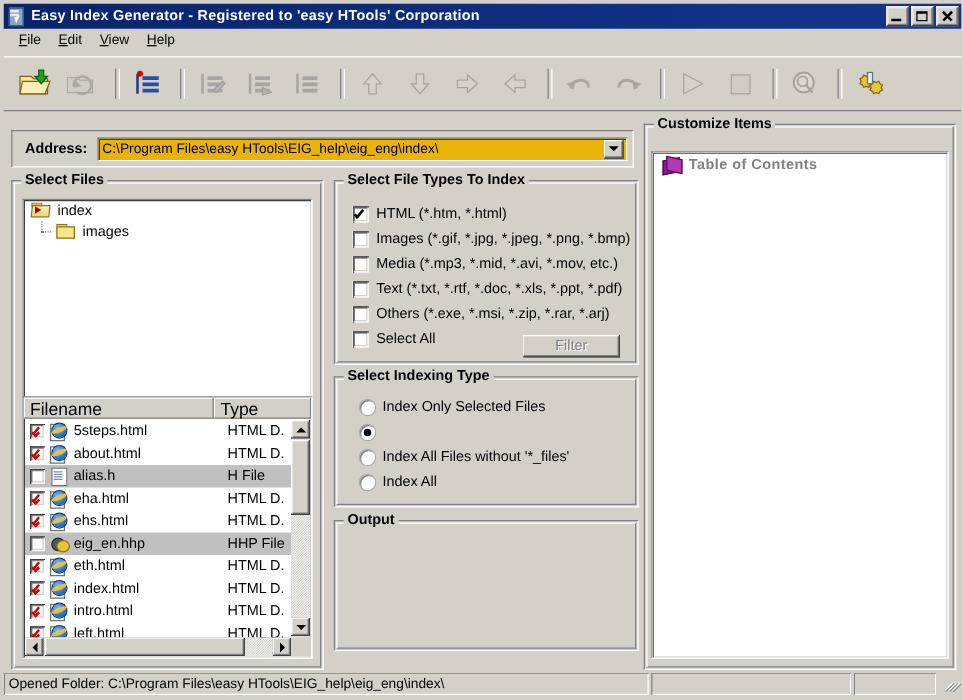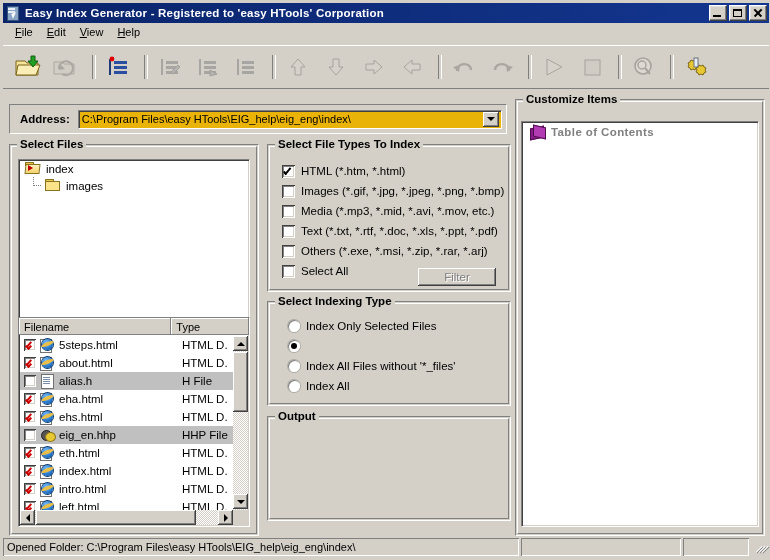--- a/index.html
+++ b/index.html
@@ -63,21 +63,21 @@
   .tnode.child::after{content:"";position:absolute;left:14px;top:8px;width:8px;height:1px;border-top:1px dotted #808080;}
   .folder{width:16px;height:13px;margin-right:5px;position:relative;flex:none;}
   .folder .tab{position:absolute;left:0;top:0;width:7px;height:3px;background:#e8c84a;border:1px solid #8a7320;border-bottom:none;border-radius:1px 1px 0 0;}
   .folder .bod{position:absolute;left:0;top:2px;width:15px;height:10px;background:#fbe38a;border:1px solid #8a7320;box-sizing:border-box;}
   .folder.open .bod{background:linear-gradient(to bottom,#fdf0bb,#f5d469);transform:skewX(-6deg);}
   .folder .arrowred{position:absolute;left:3px;top:3px;width:0;height:0;border-left:5px solid #c00000;border-top:3px solid transparent;border-bottom:3px solid transparent;}
 
   
   .listbox{position:absolute;left:17px;top:316px;width:232px;height:210px;}
   .lhead{display:flex;height:17px;background:#d4d0c8;}
-  .lhcell{box-shadow:inset -1px -1px 0 #808080, inset 1px 1px 0 #fff;display:flex;align-items:center;padding-left:5px;font-size:11px;box-sizing:border-box;}
+  .lhcell{box-shadow:inset -1px -1px 0 #808080, inset 1px 1px 0 #fff;display:flex;align-items:center;padding-left:5px;font-size:14px;box-sizing:border-box;}
   .lrow{display:flex;height:18px;align-items:center;font-size:11.5px;box-sizing:border-box;}
   .lrow.sel{background:#c0c0c0;}
   .lcb{width:12px;height:12px;margin:0 4px 0 4px;background:#fff;box-shadow:inset 1px 1px 0 #404040, inset -1px -1px 0 #fff, inset 2px 2px 0 #808080, inset -2px -2px 0 #d4d0c8;position:relative;flex:none;}
   .lcb.on::after{content:"";position:absolute;left:2px;top:5px;width:3px;height:3px;border-left:2px solid #c00;border-bottom:2px solid #c00;transform:rotate(-45deg);}
   .lcb.on::before{content:"";position:absolute;left:4px;top:2px;width:2px;height:7px;background:#c00;transform:rotate(40deg);}
   .ficon{width:15px;height:14px;margin-right:4px;position:relative;flex:none;}
   .fname{flex:1;overflow:hidden;white-space:nowrap;}
   .ftype{width:56px;padding-left:4px;overflow:hidden;white-space:nowrap;box-sizing:border-box;}
 
   

